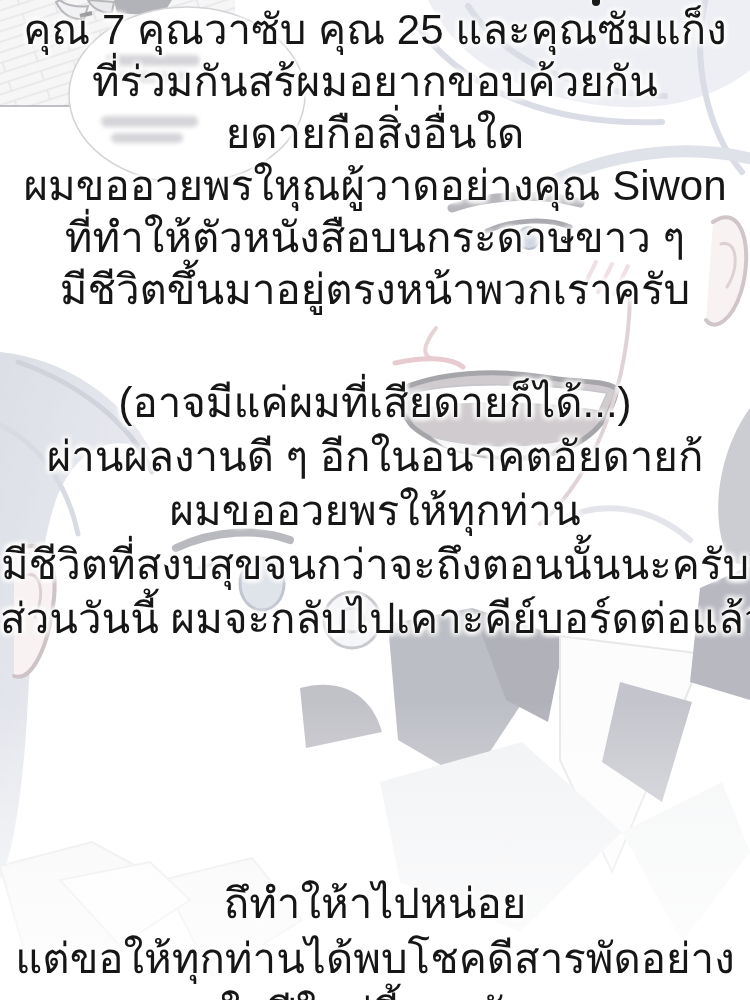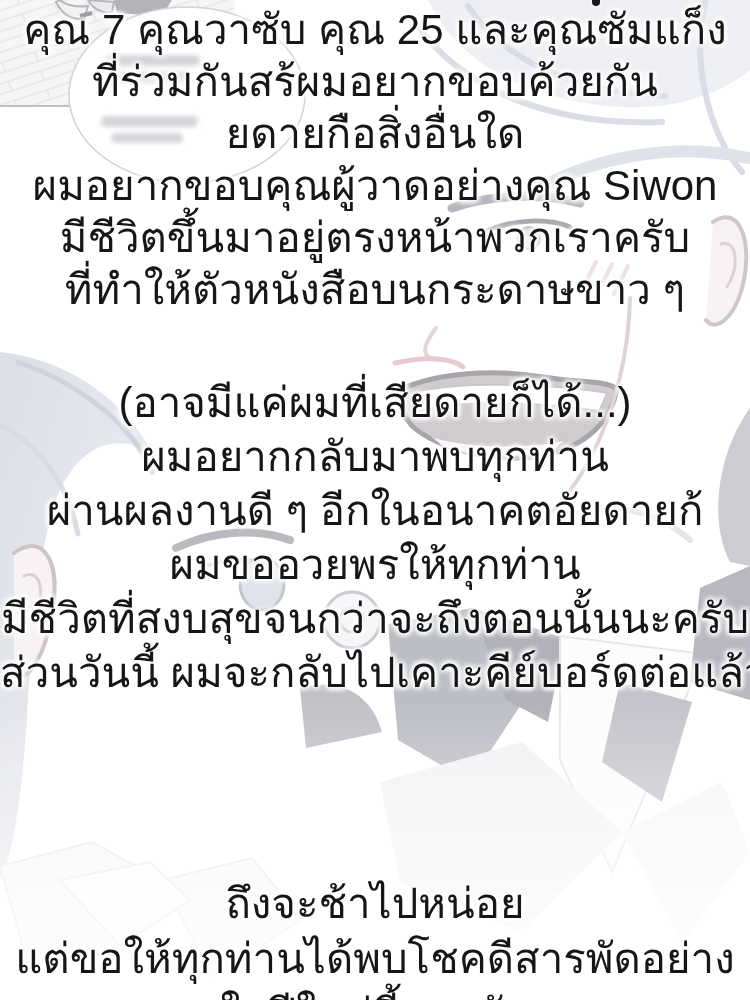--- a/index.html
+++ b/index.html
@@ -131,33 +131,32 @@
     <rect width="750" height="1000" fill="#ffffff" opacity="0.38"></rect>
     <rect y="700" width="750" height="300" fill="url(#fade)"></rect>
   </svg>
 
   <div class="cutoff-top"></div>
 
   <div class="txt block1">
     <div class="line">คุณ 7 คุณวาซับ คุณ 25 และคุณซัมแก็ง</div>
     <div class="line">ที่ร่วมกันสร้ผมอยากขอบค้วยกัน</div>
     <div class="line">ยดายกือสิ่งอื่นใด</div>
-    <div class="line">ผมอยากขอบคุณผู้วาดอย่างคุณ Siwon</div>
+    <div class="line">ผมขออวยพรใหุณผู้วาดอย่างคุณ Siwon</div>
+    <div class="line">ที่ทำให้ตัวหนังสือบนกระดาษขาว ๆ</div>
     <div class="line">มีชีวิตขึ้นมาอยู่ตรงหน้าพวกเราครับ</div>
-    <div class="line">ที่ทำให้ตัวหนังสือบนกระดาษขาว ๆ</div>
   </div>
 
   <div class="txt block2">
     <div class="line">(อาจมีแค่ผมที่เสียดายก็ได้...)</div>
-    <div class="line">ผมอยากกลับมาพบทุกท่าน</div>
     <div class="line">ผ่านผลงานดี ๆ อีกในอนาคตอัยดายก้</div>
     <div class="line">ผมขออวยพรให้ทุกท่าน</div>
     <div class="line">มีชีวิตที่สงบสุขจนกว่าจะถึงตอนนั้นนะครับ</div>
     <div class="line">ส่วนวันนี้ ผมจะกลับไปเคาะคีย์บอร์ดต่อแล้ว</div>
   </div>
 
   <div class="txt block3">
-    <div class="line">ถึงจะช้าไปหน่อย</div>
+    <div class="line">ถึทำให้าไปหน่อย</div>
     <div class="line">แต่ขอให้ทุกท่านได้พบโชคดีสารพัดอย่าง</div>
     <div class="line">ในปีใหม่นี้นะครับ</div>
   </div>
 
 </div>
 
 </body></html>

